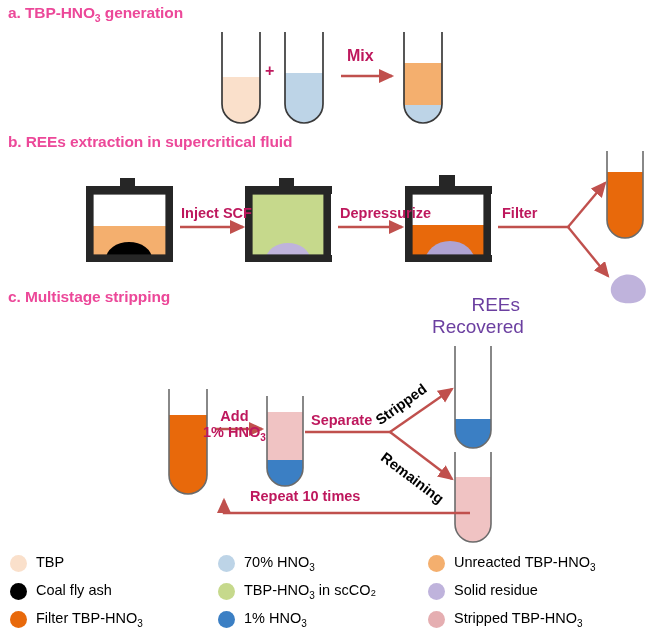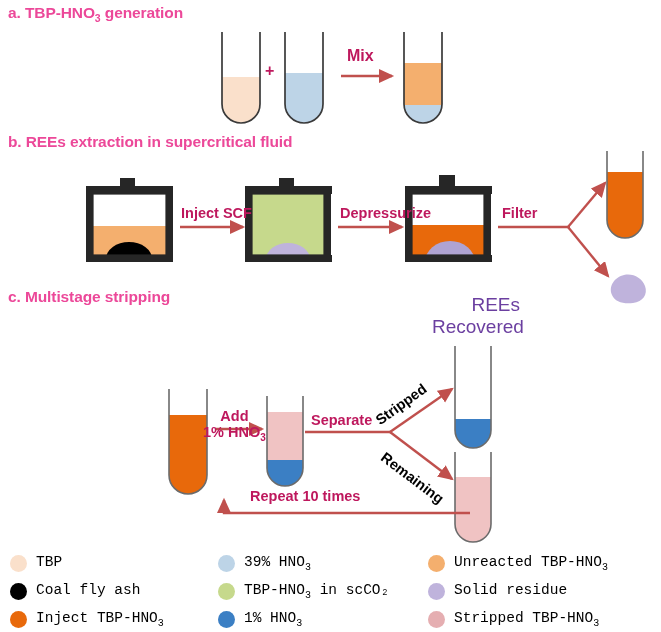--- a/index.html
+++ b/index.html
@@ -36,21 +36,21 @@
 
   
   svg.layer{position:absolute;left:0;top:0;width:661px;height:632px;overflow:visible;}
 
   
   .legend{position:absolute;left:0;top:548px;width:661px;height:84px;}
   .legend-item{position:absolute;display:flex;align-items:center;}
   .legend-dot{width:17px;height:17px;border-radius:50%;flex:0 0 auto;}
   .legend-text{
     margin-left:9px;font-size:14.5px;color:#000;white-space:nowrap;
-    font-family:Liberation Mono, monospace;
+    font-family:Liberation Sans, sans-serif;
   }
   .legend-text sub{font-size:10px;}
 </style>
 </head>
 <body>
 
 <div class="stage">
 
   <div class="panel-title" style="left:8px;top:4px;">
     <span>a. TBP-HNO</span><sub>3</sub><span> generation</span>
@@ -256,26 +256,26 @@
     <div class="legend-item" style="left:10px;top:6px;">
       <span class="legend-dot" style="background:#FAE0CB"></span>
       <span class="legend-text"><span>TBP</span><sub></sub><span></span></span>
     </div>
     <div class="legend-item" style="left:10px;top:34px;">
       <span class="legend-dot" style="background:#000000"></span>
       <span class="legend-text"><span>Coal fly ash</span><sub></sub><span></span></span>
     </div>
     <div class="legend-item" style="left:10px;top:62px;">
       <span class="legend-dot" style="background:#E8690B"></span>
-      <span class="legend-text"><span>Inject TBP-HNO</span><sub>3</sub><span></span></span>
+      <span class="legend-text"><span>Filter TBP-HNO</span><sub>3</sub><span></span></span>
     </div>
 
     <div class="legend-item" style="left:218px;top:6px;">
       <span class="legend-dot" style="background:#BDD4E7"></span>
-      <span class="legend-text"><span>39% HNO</span><sub>3</sub><span></span></span>
+      <span class="legend-text"><span>70% HNO</span><sub>3</sub><span></span></span>
     </div>
     <div class="legend-item" style="left:218px;top:34px;">
       <span class="legend-dot" style="background:#C6D98C"></span>
       <span class="legend-text"><span>TBP-HNO</span><sub>3</sub><span> in scCO₂</span></span>
     </div>
     <div class="legend-item" style="left:218px;top:62px;">
       <span class="legend-dot" style="background:#3B7FC4"></span>
       <span class="legend-text"><span>1% HNO</span><sub>3</sub><span></span></span>
     </div>
 

